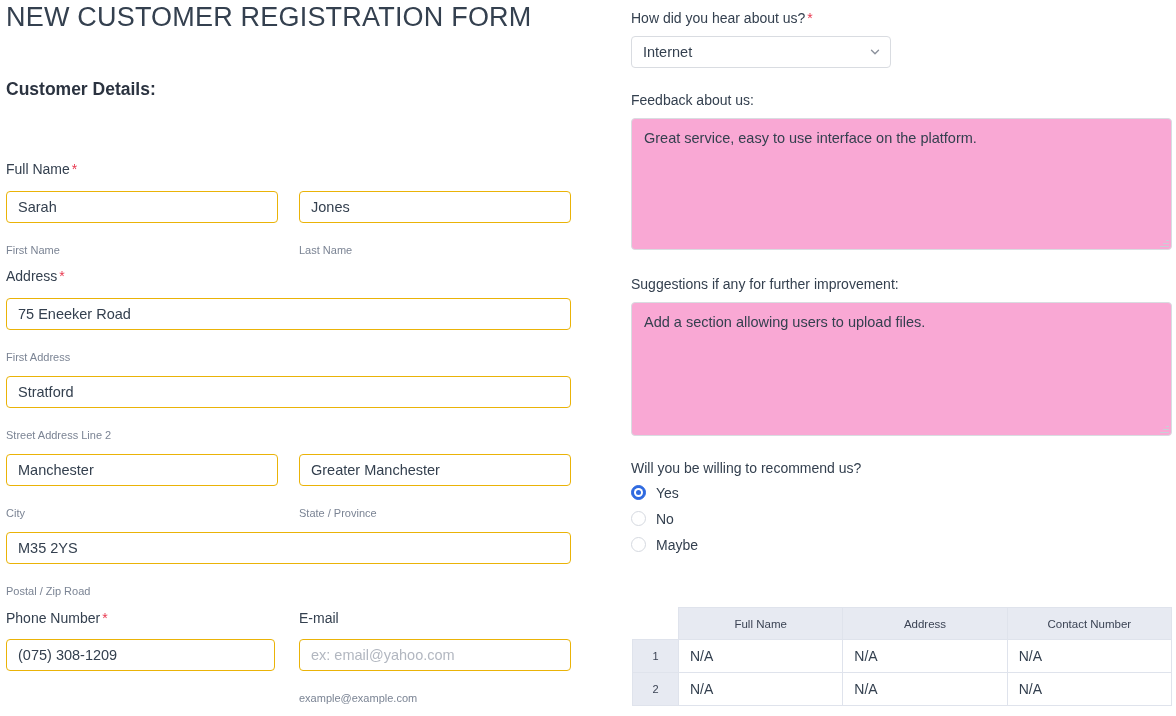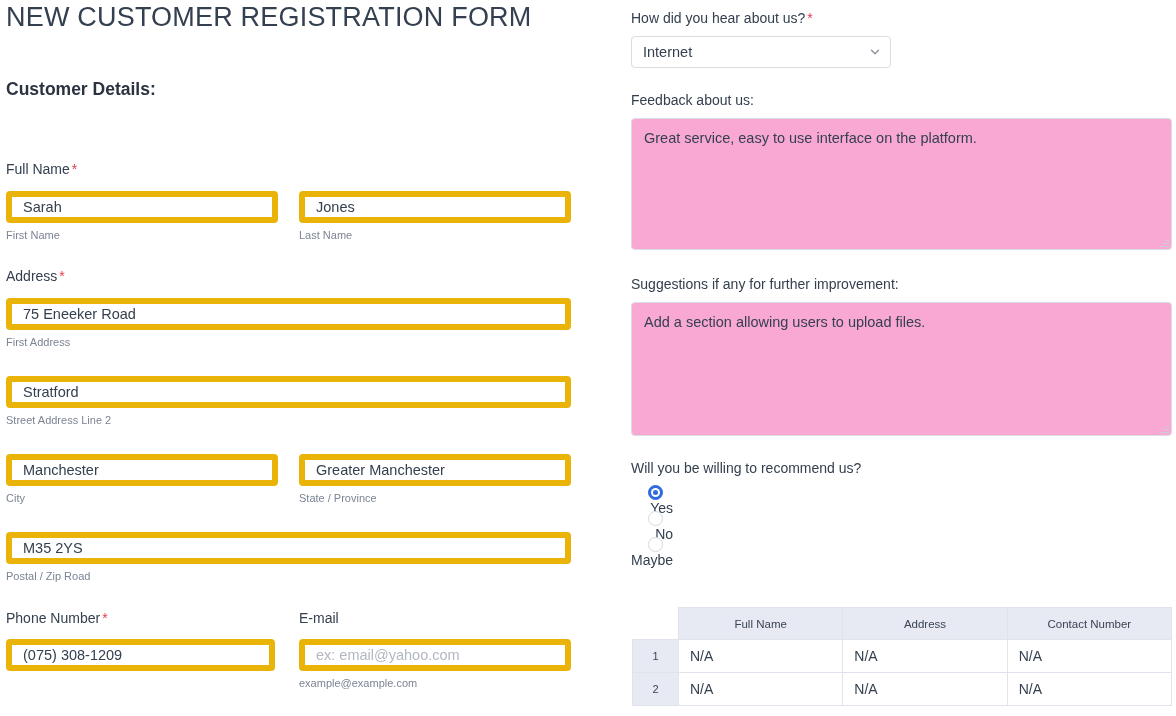--- a/index.html
+++ b/index.html
@@ -29,25 +29,25 @@
   }
 
   
   .lbl {
     font-size: 14px; font-weight: 400; color: #34404f;
     line-height: 18px; white-space: nowrap;
   }
   .req { color: #e8384f; font-size: 14px; margin-left: 2px; }
   .sub {
     font-size: 11px; color: #7b8494; line-height: 14px;
-    white-space: nowrap; margin-top: 5px;
+    white-space: nowrap; margin-top: 20px;
   }
   .inp {
     display: block; width: 100%; height: 32px;
-    border: 6px solid #eab308; border-radius: 4px;
+    border: 1px solid #eab308; border-radius: 4px;
     background: #fff; color: #34404f;
     font-family: "Liberation Sans", sans-serif; font-size: 14.5px;
     padding: 0 11px; outline: none;
   }
   .inp::placeholder { color: #b2b7c0; }
 
   
   .f { position: absolute; }
 
   
@@ -79,21 +79,21 @@
   }
   .grip i {
     position: absolute; right: 0; display: block;
     height: 1px; background: #c9ced6;
   }
   .grip i:nth-child(1) { bottom: 0px; width: 9px; }
   .grip i:nth-child(2) { bottom: 3px; width: 6px; }
   .grip i:nth-child(3) { bottom: 6px; width: 3px; }
 
   
-  .radio-row { display: flex; align-items: flex-end; height: 26px; flex-direction: column; }
+  .radio-row { display: flex; align-items: flex-start; height: 26px; }
   .radio {
     width: 15px; height: 15px; border-radius: 50%;
     border: 1px solid #d5d9e0; background: #fff;
     margin-right: 10px; flex: none; position: relative;
   }
   .radio.on { border: 1px solid #2f6ae0; background: #2f6ae0; }
   .radio.on::after {
     content: ""; position: absolute; inset: 2px;
     border-radius: 50%; background: #fff;
   }

